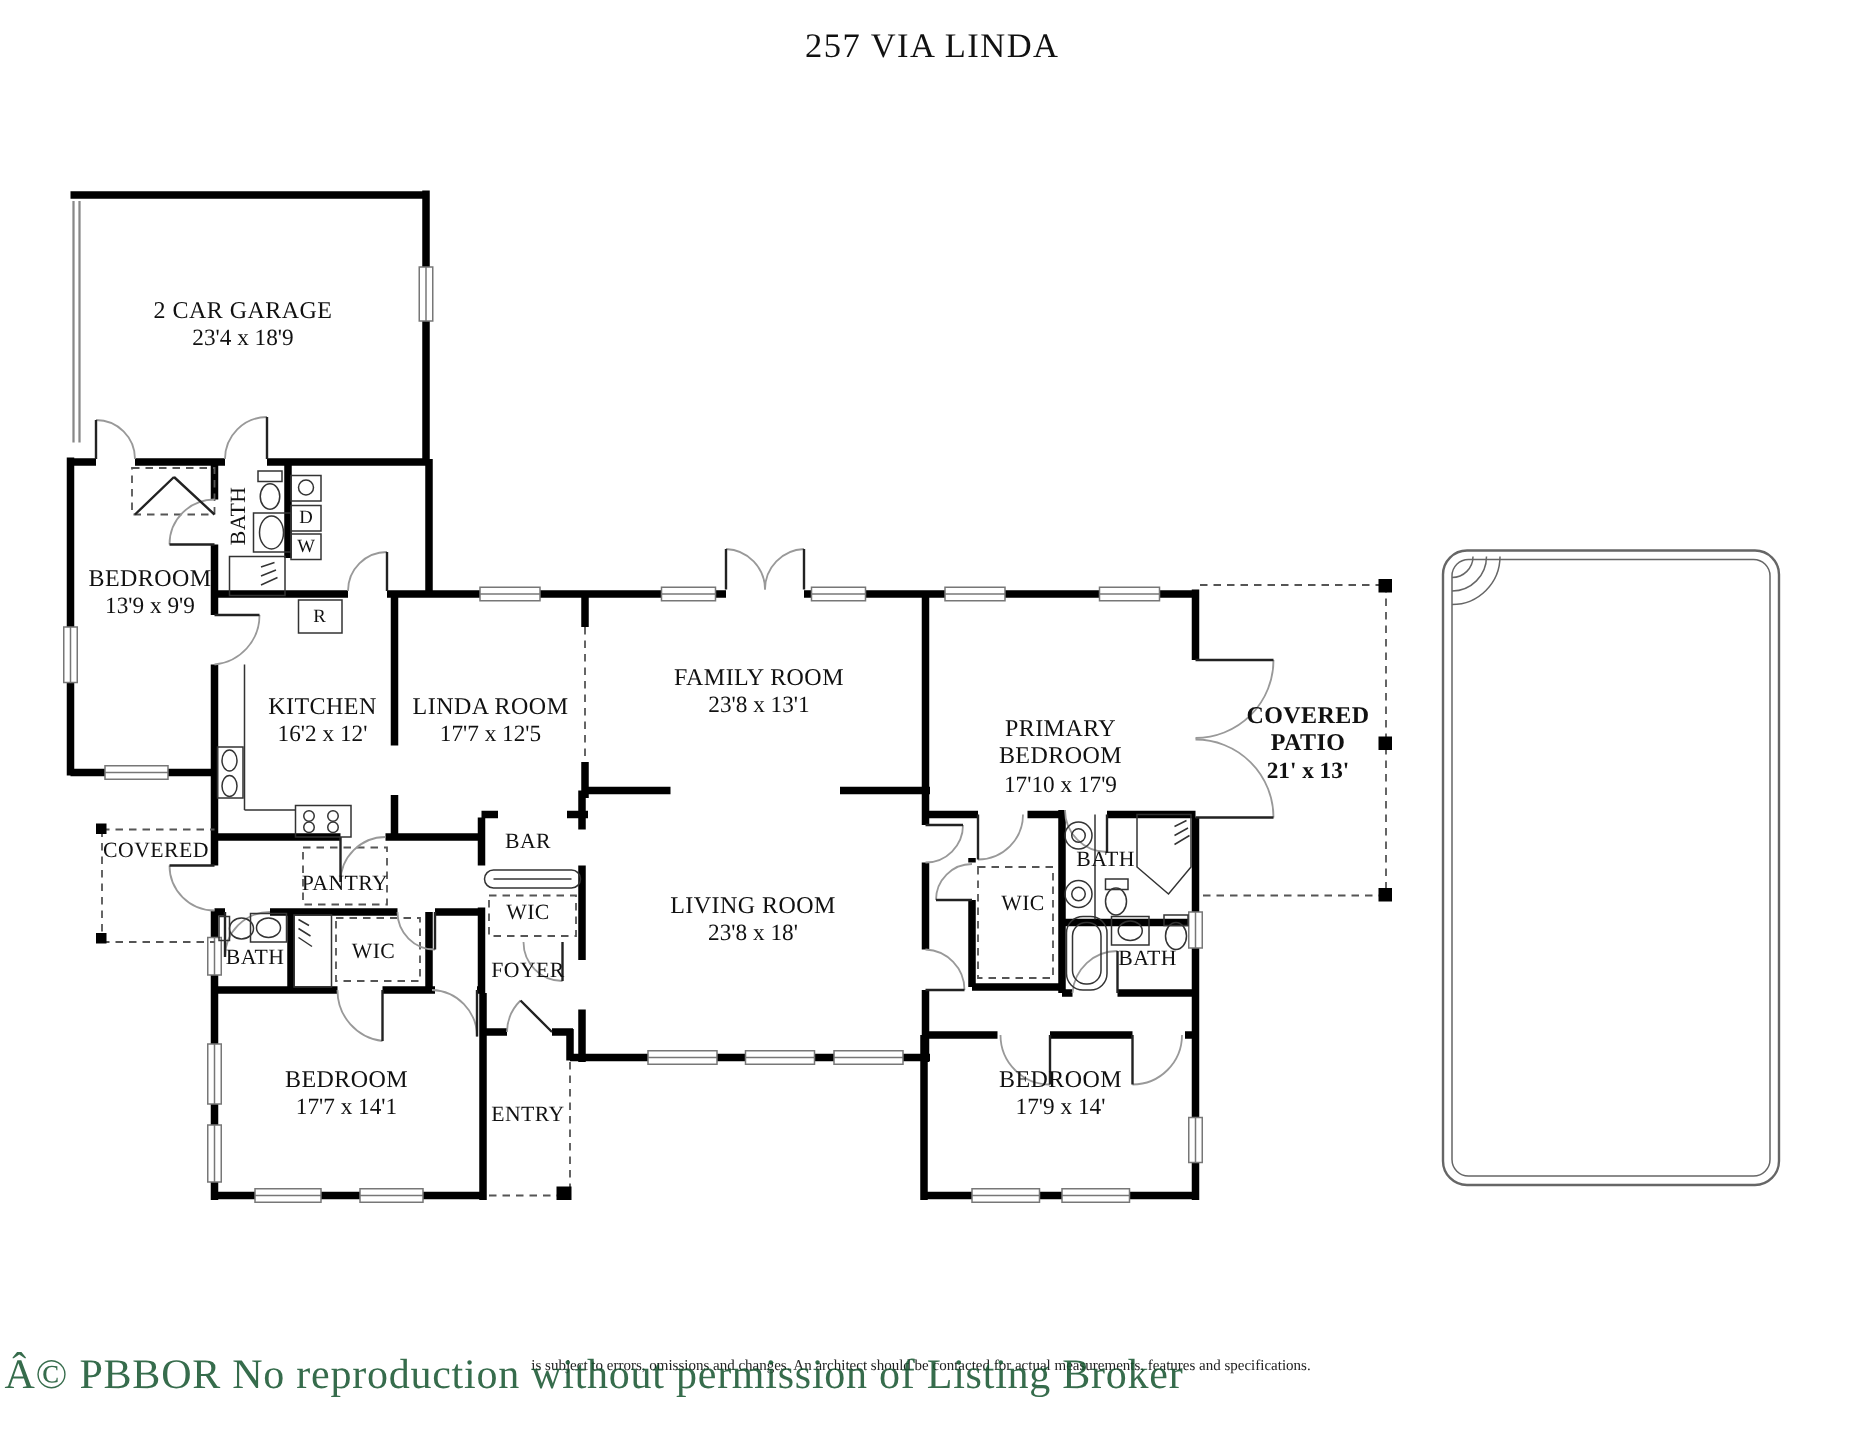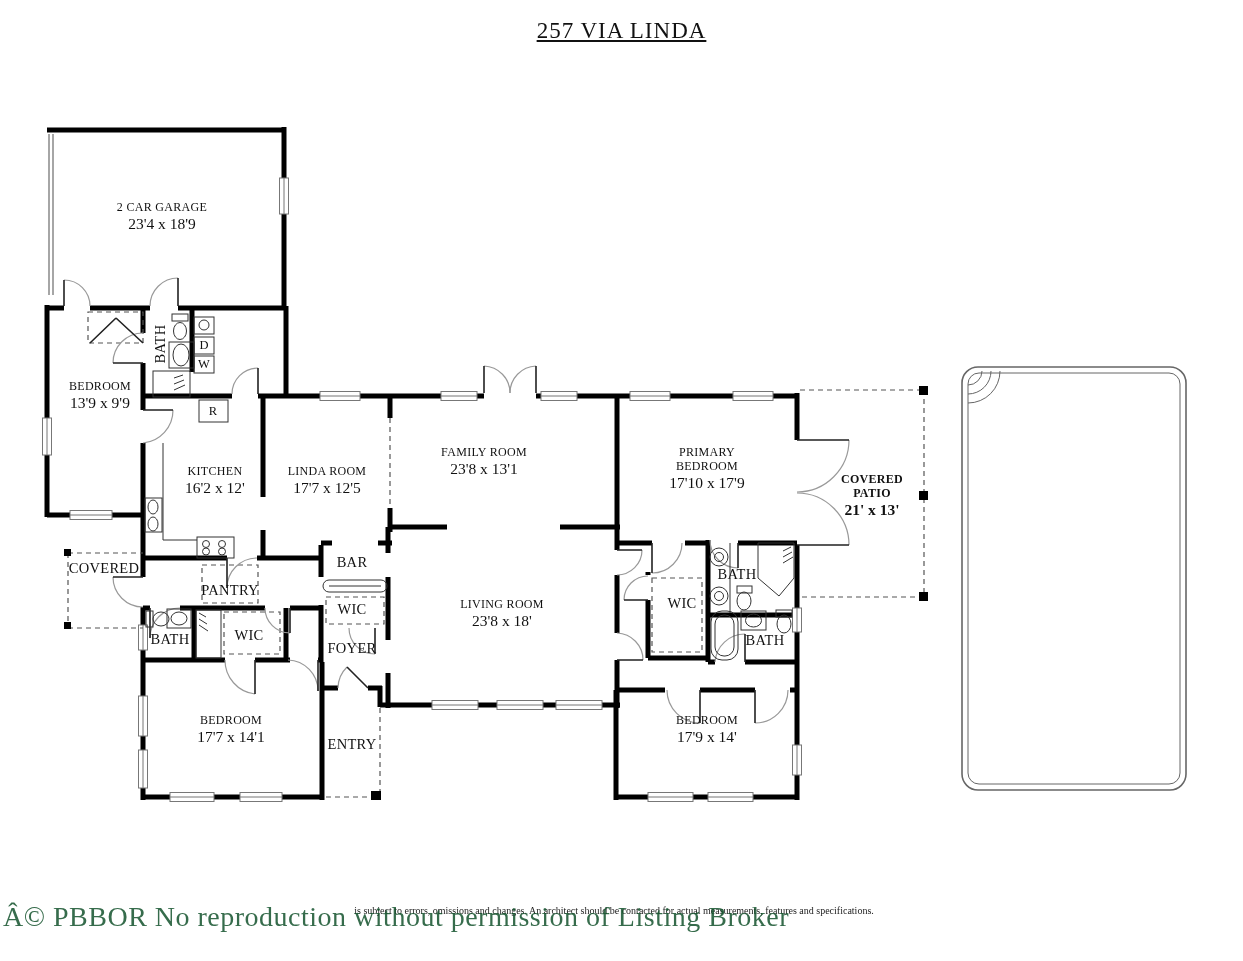--- a/index.html
+++ b/index.html
@@ -1,26 +1,26 @@
 <!DOCTYPE html>
 <html><head>
 <meta charset="utf-8">
 <style>
   html,body{margin:0;padding:0;background:#fff;}
   .page{position:relative;width:1243px;height:961px;background:#ffffff;
         font-family:"Liberation Serif",serif;color:#111;overflow:hidden;}
   .plan-svg{position:absolute;left:0;top:0;}
   .title{position:absolute;left:0;right:0;top:18px;text-align:center;
-         font-size:23px;letter-spacing:1px;text-decoration:underline;}
+         font-size:23px;letter-spacing:1px;}
   .lbl{position:absolute;transform:translate(-50%,-50%);text-align:center;
        line-height:1.15;white-space:nowrap;}
-  .room-name{font-size:12px;letter-spacing:.3px;}
+  .room-name{font-size:16px;letter-spacing:.3px;}
   .room-dims{font-size:15.5px;}
   .wrap{white-space:normal;}
-  .w104{width:110px;}
+  .w104{width:110px;margin-top:36px;}
   .w96{width:96px;font-weight:bold;}
   .area{font-size:14.5px;letter-spacing:.3px;}
   .vert{transform:translate(-50%,-50%) rotate(-90deg);}
   .appl{font-size:12.5px;}
   .watermark{position:absolute;left:3px;top:901px;font-size:28px;color:#14532d;
              opacity:.85;white-space:nowrap;letter-spacing:.5px;}
   .disclaimer{position:absolute;left:340px;top:905px;width:548px;text-align:center;
               font-size:10px;line-height:12px;color:#222;
               font-family:"Liberation Serif",serif;}
 </style>
@@ -304,21 +304,21 @@
     <div class="room-dims">13'9 x 9'9</div>
   </div>
   <div class="lbl" style="left:215px;top:481px">
     <div class="room-name">KITCHEN</div>
     <div class="room-dims">16'2 x 12'</div>
   </div>
   <div class="lbl" style="left:327px;top:481px">
     <div class="room-name">LINDA ROOM</div>
     <div class="room-dims">17'7 x 12'5</div>
   </div>
-  <div class="lbl" style="left:484px;top:462px">
+  <div class="lbl" style="left:506px;top:462px">
     <div class="room-name">FAMILY ROOM</div>
     <div class="room-dims">23'8 x 13'1</div>
   </div>
   <div class="lbl" style="left:502px;top:614px">
     <div class="room-name">LIVING ROOM</div>
     <div class="room-dims">23'8 x 18'</div>
   </div>
   <div class="lbl wrap w104" style="left:707px;top:469px">
     <div class="room-name">PRIMARY BEDROOM</div>
     <div class="room-dims">17'10 x 17'9</div>

